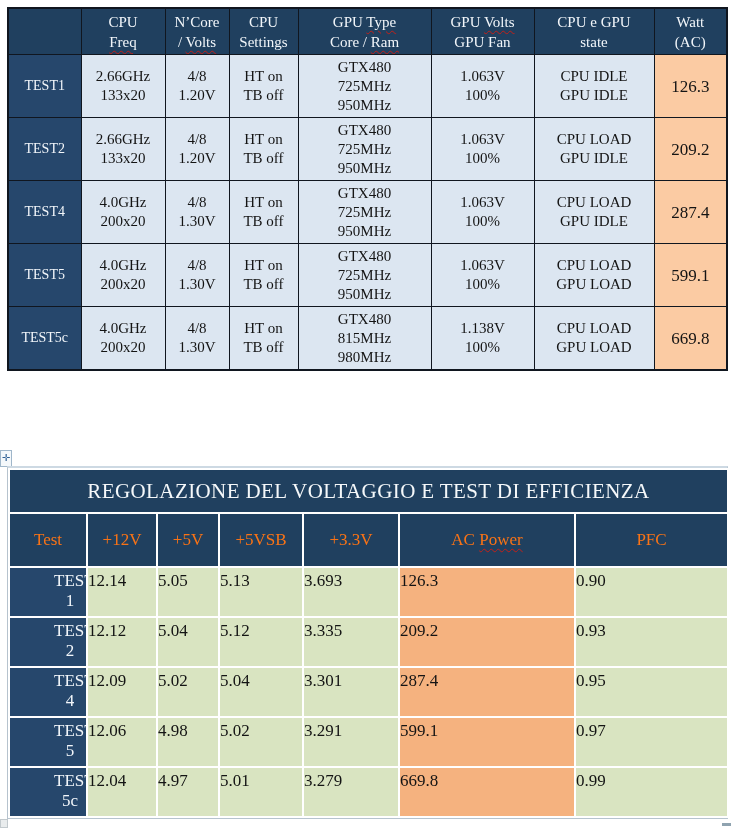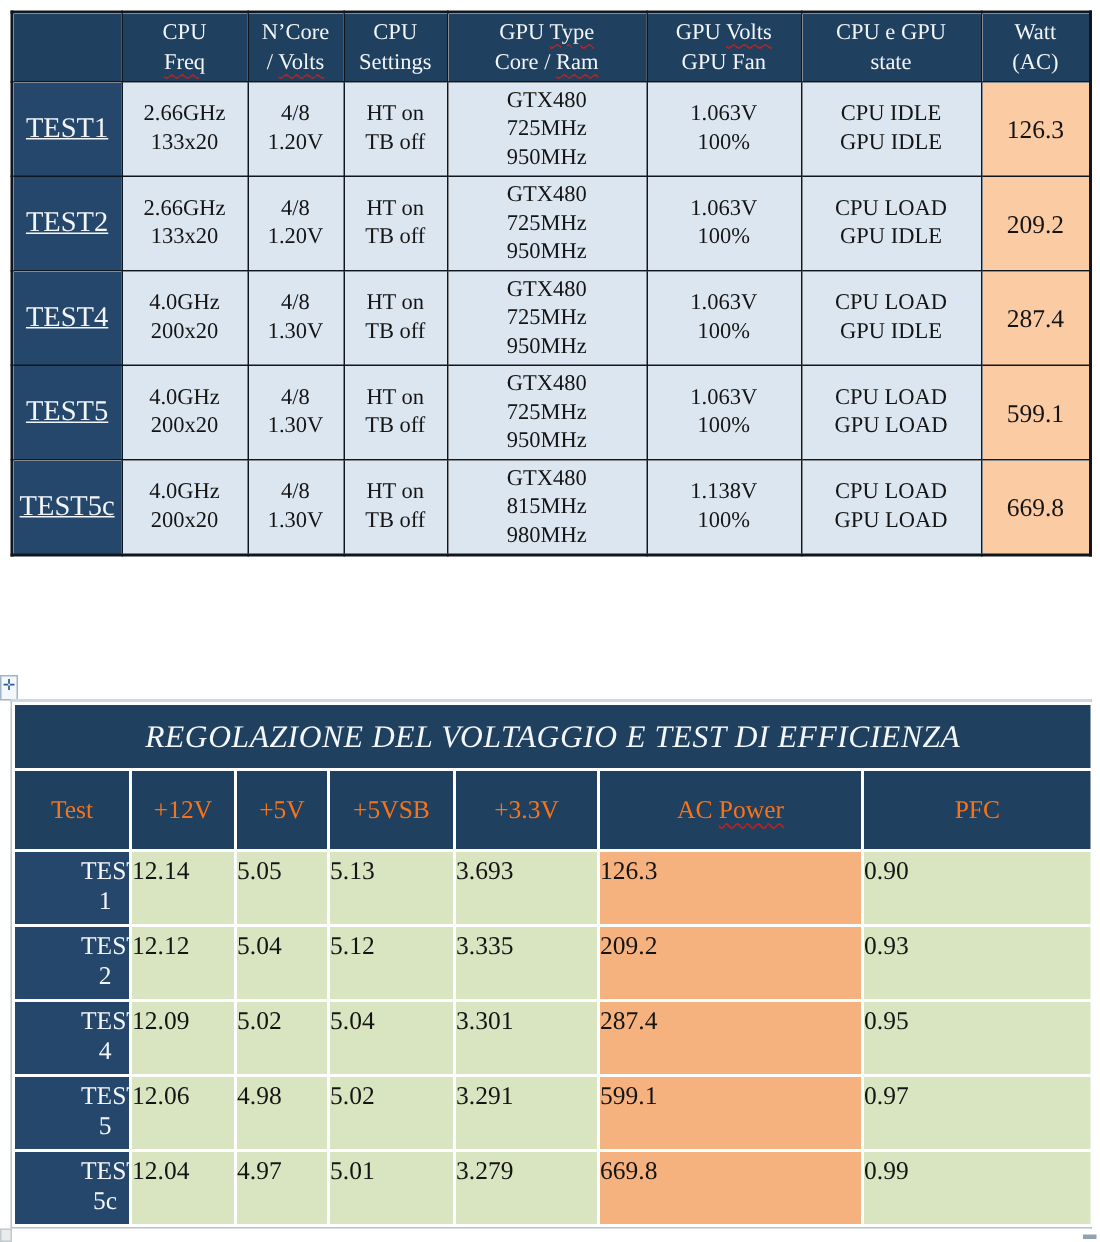--- a/index.html
+++ b/index.html
@@ -37,43 +37,42 @@
     background:var(--navy);color:#f5f8fa;text-align:center;
     height:38px;font-size:16px;line-height:19px;letter-spacing:.3px;
   }
   .t1 .head-cell{
     background:var(--navy);color:#f2f6fa;text-align:center;vertical-align:middle;
     height:45px;font-size:15px;line-height:20px;
   }
   .t1 .corner{background:var(--navy);}
   .t1 .lab{
     background:var(--navy-label);color:#f2f6fa;text-align:center;vertical-align:middle;
-    font-size:19px;
-    text-decoration:underline;
+    font-size:14px;
   }
   .t1 .data{
     background:var(--blue-cell);color:#141414;text-align:center;vertical-align:middle;
     height:62px;font-size:15px;line-height:19px;
   }
   .t1 .watt{
     background:var(--peach);font-size:17px;
   }
 
   
   .t2wrap{
     position:absolute;left:7px;top:466px;width:719px;
     border:1px solid #b6c3ce;border-top:2px solid #cdd9e3;
   }
   table.t2{
     border-collapse:collapse;table-layout:fixed;width:100%;
   }
   .t2 td{border:2px solid #ffffff;padding:0;overflow:hidden;}
   .t2 .title-cell{
     background:var(--navy);color:#f5f8fa;text-align:center;vertical-align:middle;
-    height:42px;font-size:21px;letter-spacing:.4px;font-style:italic;
+    height:42px;font-size:21px;letter-spacing:.4px;
   }
   .t2 .head-cell{
     background:var(--navy);color:#f97316;text-align:center;vertical-align:middle;
     height:52px;font-size:17px;
   }
   .t2 .lab{
     background:var(--navy-label);color:#f2f6fa;text-align:center;vertical-align:top;
     font-size:17px;padding-top:3px;padding-left:44px;
   }
   .t2 .data{

